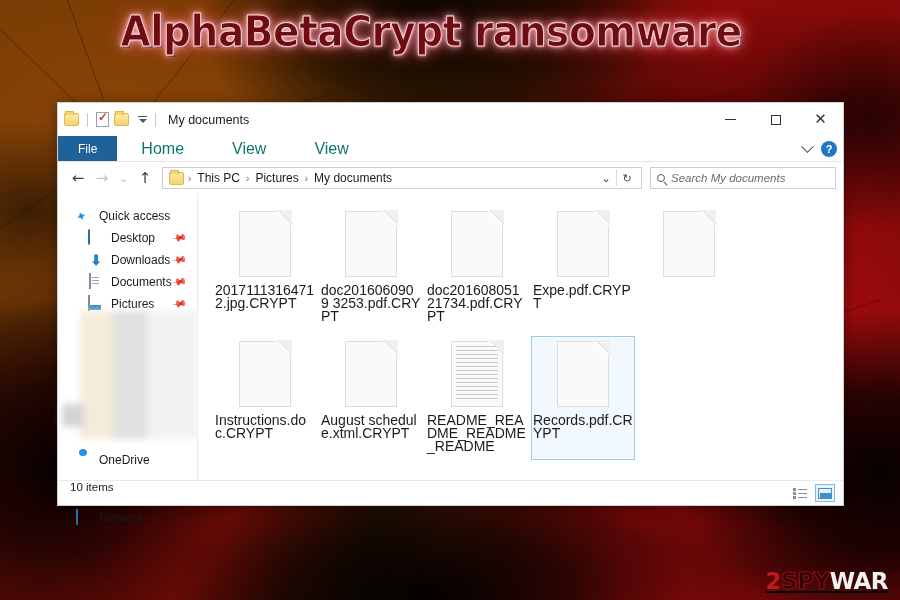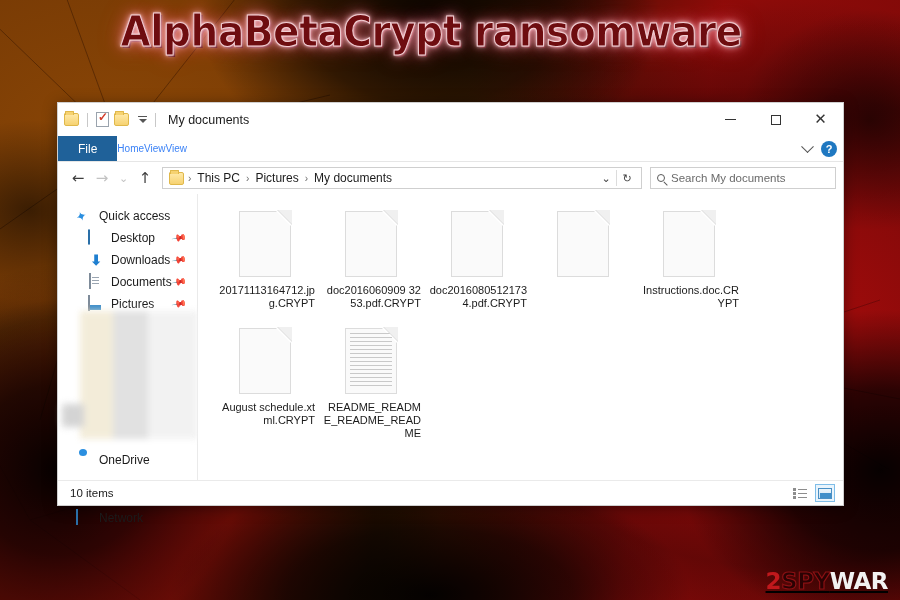--- a/index.html
+++ b/index.html
@@ -159,24 +159,24 @@
     height: 26px;
     background: #ffffff;
     display: flex;
     align-items: stretch;
     position: relative;
     border-bottom: 1px solid #e6e6e6;
     flex: 0 0 auto;
     text-align: center;
   }
   .rtab {
-    padding: 0 0;
+    padding: 0 24px;
     display: flex; align-items: center;
-    font-size: 10px;
-    color: #3b82f6;
+    font-size: 16px;
+    color: #0f766e;
   }
   .rtab-file {
     background: #1f6199;
     color: #ffffff;
     padding: 0 20px;
     font-size: 12px;
   }
   .ribbon-right {
     position: absolute; right: 6px; top: 0; height: 26px;
     display: flex; align-items: center; gap: 9px;
@@ -230,20 +230,21 @@
     color: #3d3d3d; font-size: 11px;
   }
   .vsep { width: 1px; height: 16px; background: #dcdcdc; }
   .searchbox {
     width: 186px; height: 22px;
     border: 1px solid #cfcfcf;
     display: flex; align-items: center;
     gap: 6px; padding: 0 6px;
     margin-left: 6px;
     flex: 0 0 auto;
+    font-style: italic;
   }
   .search-ph { font-size: 11.5px; color: #6a6a6a; }
   .mag {
     width: 8px; height: 8px;
     border: 1.3px solid #5a5a5a; border-radius: 50%;
     position: relative;
   }
   .mag::after {
     content: ""; position: absolute;
     right: -4px; bottom: -3px;
@@ -413,34 +414,34 @@
   }
   .textlines {
     position: absolute; left: 5px; top: 5px; right: 5px; bottom: 6px;
     background: repeating-linear-gradient(
       to bottom,
       #c9c9c9 0px, #c9c9c9 1px,
       transparent 1px, transparent 4px
     );
   }
   .filename {
-    font-size: 11px;
+    font-size: 14px;
     line-height: 13px;
     color: #1b1b1b;
-    text-align: right;
+    text-align: left;
     width: 100px;
     word-break: break-all;
   }
 
   
   .statusbar {
     height: 25px;
     background: #fff;
     border-top: 1px solid #eaeaea;
-    display: flex; align-items: center;
+    display: flex; align-items: flex-start;
     padding: 0 6px 0 12px;
     font-size: 11.5px;
     color: #1b1b1b;
     flex: 0 0 auto;
     position: relative;
   }
   .status-views {
     position: absolute; right: 8px; top: 3px;
     display: flex; gap: 5px; align-items: center;
   }
@@ -668,54 +669,68 @@
         </div>
 
         <div class="filecell">
           <div class="fileicon">
             <div class="page"></div>
               <div class="fold"></div>
           </div>
           <div class="filename">doc20160805121734.pdf.CRYPT</div>
         </div>
 
-
-
         <div class="filecell">
           <div class="fileicon">
             <div class="page"></div>
               <div class="fold"></div>
           </div>
-        </div>
+          <div class="filename">Expe.pdf.CRYPT</div>
+        </div>
+
 
         <div class="filecell">
           <div class="fileicon">
             <div class="page"></div>
               <div class="fold"></div>
           </div>
+        </div>
+
+        <div class="filecell">
+          <div class="fileicon">
+            <div class="page"></div>
+              <div class="fold"></div>
+          </div>
           <div class="filename">Instructions.doc.CRYPT</div>
         </div>
 
         <div class="filecell">
           <div class="fileicon">
             <div class="page"></div>
               <div class="fold"></div>
           </div>
           <div class="filename">August schedule.xtml.CRYPT</div>
         </div>
 
         <div class="filecell">
           <div class="fileicon">
             <div class="page"></div>
               <div class="textlines"></div>
               <div class="fold"></div>
           </div>
           <div class="filename">README_README_README_README</div>
         </div>
 
+        <div class="filecell selected">
+          <div class="fileicon">
+            <div class="page"></div>
+              <div class="fold"></div>
+          </div>
+          <div class="filename">Records.pdf.CRYPT</div>
+        </div>
 
       </div>
     </div>
   </div>
 
   <div class="statusbar">
     <span>10 items</span>
     <div class="status-views">
       <div class="vbtn">
           <span class="vico-details"></span>

